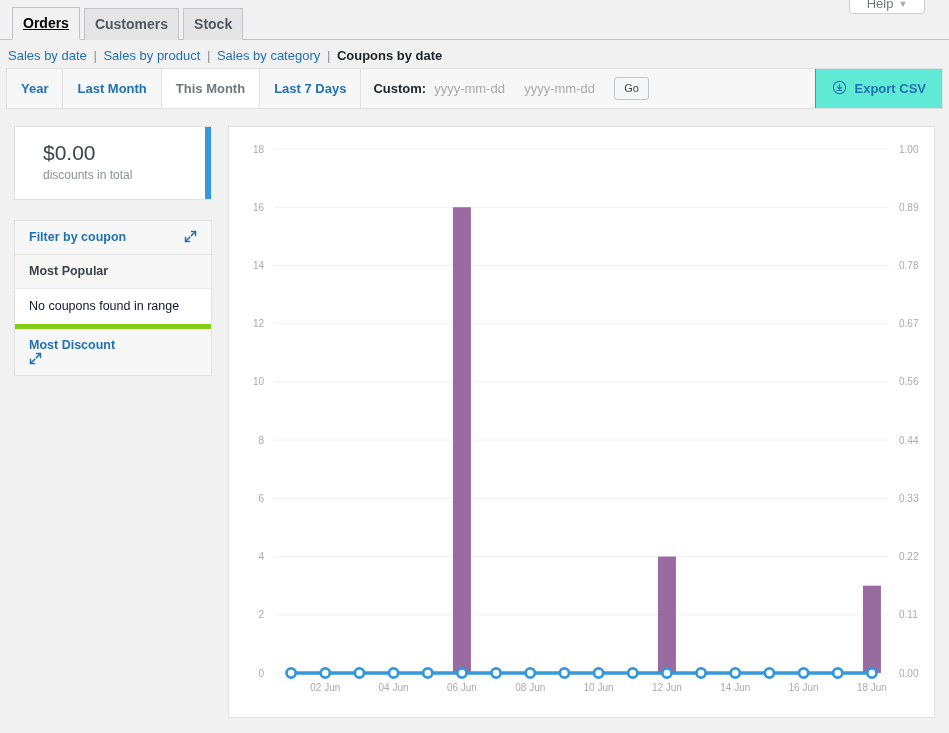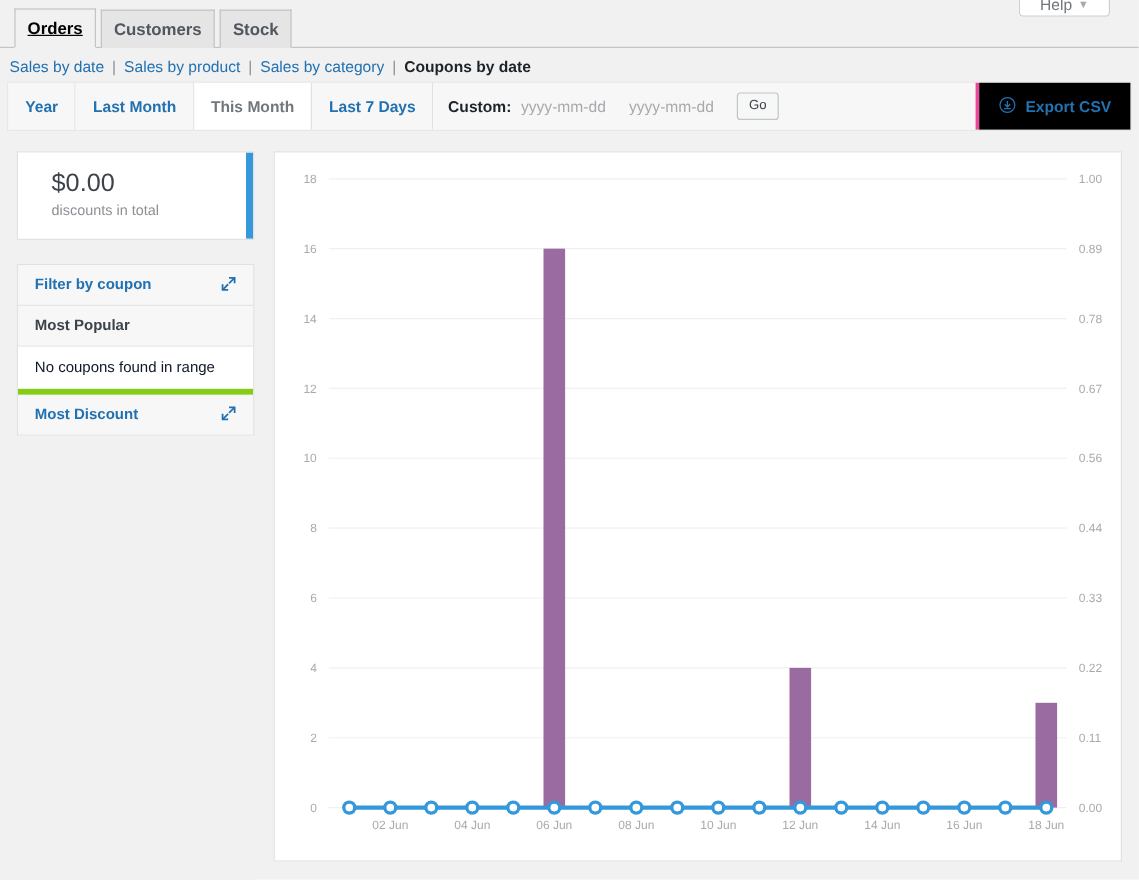--- a/index.html
+++ b/index.html
@@ -132,21 +132,21 @@
   }
   .range-item.active {
     background: #fff;
     color: #72777c;
   }
   .range-custom {
     display: flex;
     align-items: center;
     padding: 0 12px;
     background: #f7f7f7;
-    border-right: 3px solid #ec4899;
+    border-right: 1px solid #ec4899;
     flex: 1 1 auto;
     gap: 8px;
   }
   .range-custom .label {
     font-size: 13px;
     font-weight: 700;
     color: #1d2327;
     white-space: nowrap;
   }
   .date-input {
@@ -168,21 +168,21 @@
     border: 1px solid #c3c4c7;
     border-radius: 3px;
     padding: 3px 9px;
     cursor: pointer;
     line-height: 1.4;
   }
   .export-wrap {
     display: flex;
     align-items: center;
     padding: 0 16px;
-    background: #000000;
+    background: #5eead4;
     cursor: pointer;
     gap: 7px;
   }
   .export-wrap .label {
     font-size: 13px;
     font-weight: 700;
     color: #2271b1;
     white-space: nowrap;
   }
 
@@ -267,21 +267,21 @@
     cursor: default;
   }
   .filter-empty {
     padding: 10px 14px 11px;
     background: #fff;
     font-size: 12.5px;
     color: #0f172a;
     border-bottom: 5px solid #84cc16;
     box-sizing: border-box;
   }
-  .filter-box .filter-section:last-child { border-bottom: none; }
+  .filter-box .filter-section:last-child { border-bottom: none; flex-direction: column; }
   .expand-icon { line-height: 0; }
 
   
   .chart-panel {
     position: absolute;
     left: 222px;
     top: 0;
     width: 707px;
     height: 592px;
     background: #fff;

